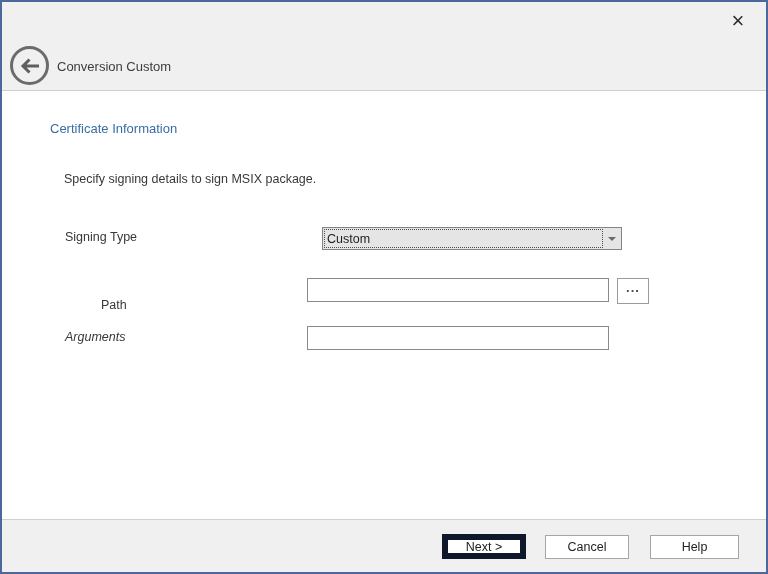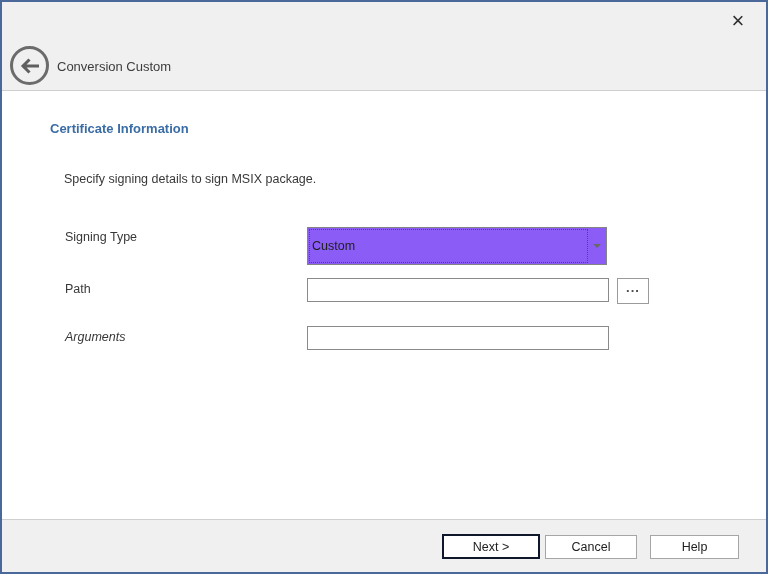--- a/index.html
+++ b/index.html
@@ -36,41 +36,41 @@
   .close-btn {
     position: absolute; right: 14px; top: 5px;
     width: 28px; height: 28px;
     display: flex; align-items: center; justify-content: center;
     font-size: 22px; font-weight: 300; color: #2f2f2f;
     cursor: pointer; line-height: 1;
   }
   
   .page-heading {
     position: absolute; left: 48px; top: 119px;
-    font-size: 13px; font-weight: bold; color: #3a6ca5;
+    font-size: 13px; font-weight: normal; color: #3a6ca5;
     white-space: nowrap;
   }
   .page-desc {
     position: absolute; left: 62px; top: 170px;
     font-size: 12.5px; color: #383838;
     white-space: nowrap;
     text-align: center;
   }
   .field-label {
     position: absolute; left: 63px;
     font-size: 12.5px; color: #383838; white-space: nowrap;
   }
   .lbl-signing { top: 228px; text-align: center; }
-  .lbl-path { top: 280px; }
+  .lbl-path { top: 296px; margin-left: 36px; }
   .lbl-args { top: 328px; font-style: italic; }
 
   .combo {
-    position: absolute; left: 305px; top: 225px;
-    width: 300px; height: 38px;
-    background: #8b5cf6;
+    position: absolute; left: 320px; top: 225px;
+    width: 300px; height: 23px;
+    background: #e5e5e5;
     border: 1px solid #848484;
     cursor: pointer;
   }
   .combo-focus {
     position: absolute; left: 1px; top: 1px; bottom: 1px; right: 18px;
     border: 1px dotted #4d4d4d;
   }
   .combo-value {
     position: absolute; left: 4px; top: 0; bottom: 0; right: 20px;
     display: flex; align-items: center;
@@ -117,25 +117,25 @@
   }
   .btn {
     position: absolute; top: 532px;
     height: 25px;
     background: #ffffff;
     display: flex; align-items: center; justify-content: center;
     font-size: 12.5px; color: #222222;
     cursor: pointer; white-space: nowrap;
   }
   .btn-next {
-    left: 440px; width: 98px;
-    border: 2px solid #0f172a;
+    left: 440px; width: 84px;
+    border: 6px solid #0f172a;
   }
   .btn-cancel {
-    left: 543px; width: 92px; height: 24px; top: 533px;
+    left: 543px; width: 84px; height: 24px; top: 533px;
     border: 1px solid #a6a6a6;
   }
   .btn-help {
     left: 648px; width: 89px; height: 24px; top: 533px;
     border: 1px solid #a6a6a6;
   }
 </style>
 </head>
 <body>
 

